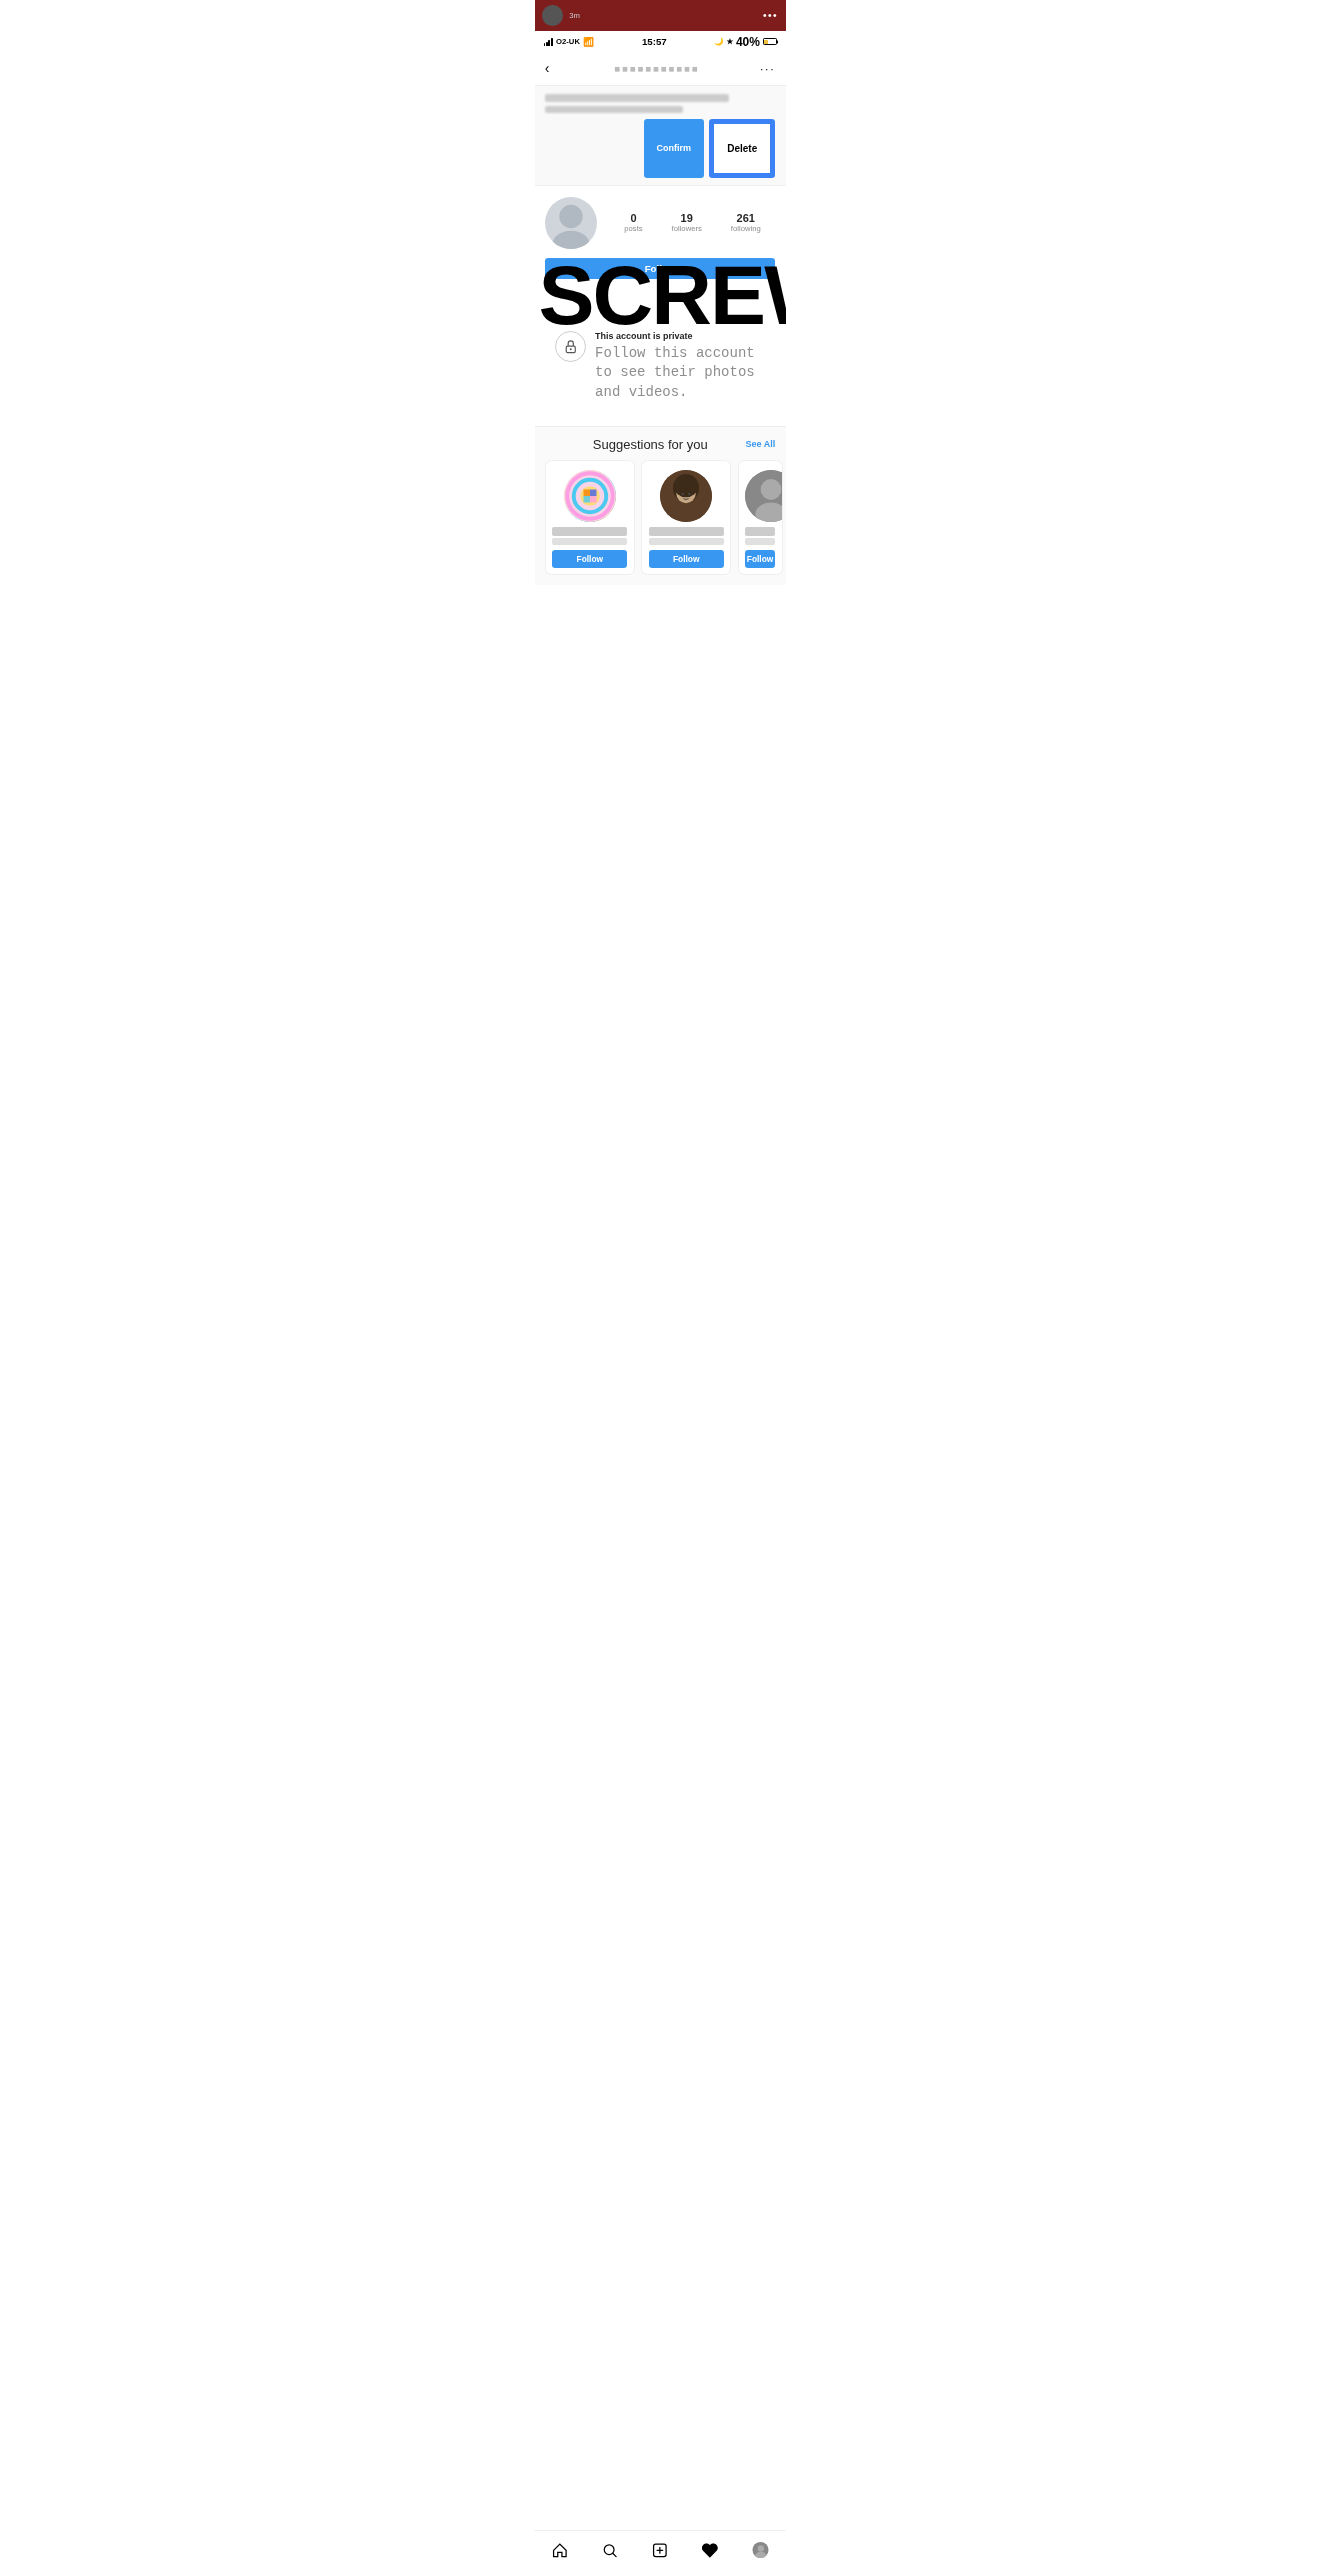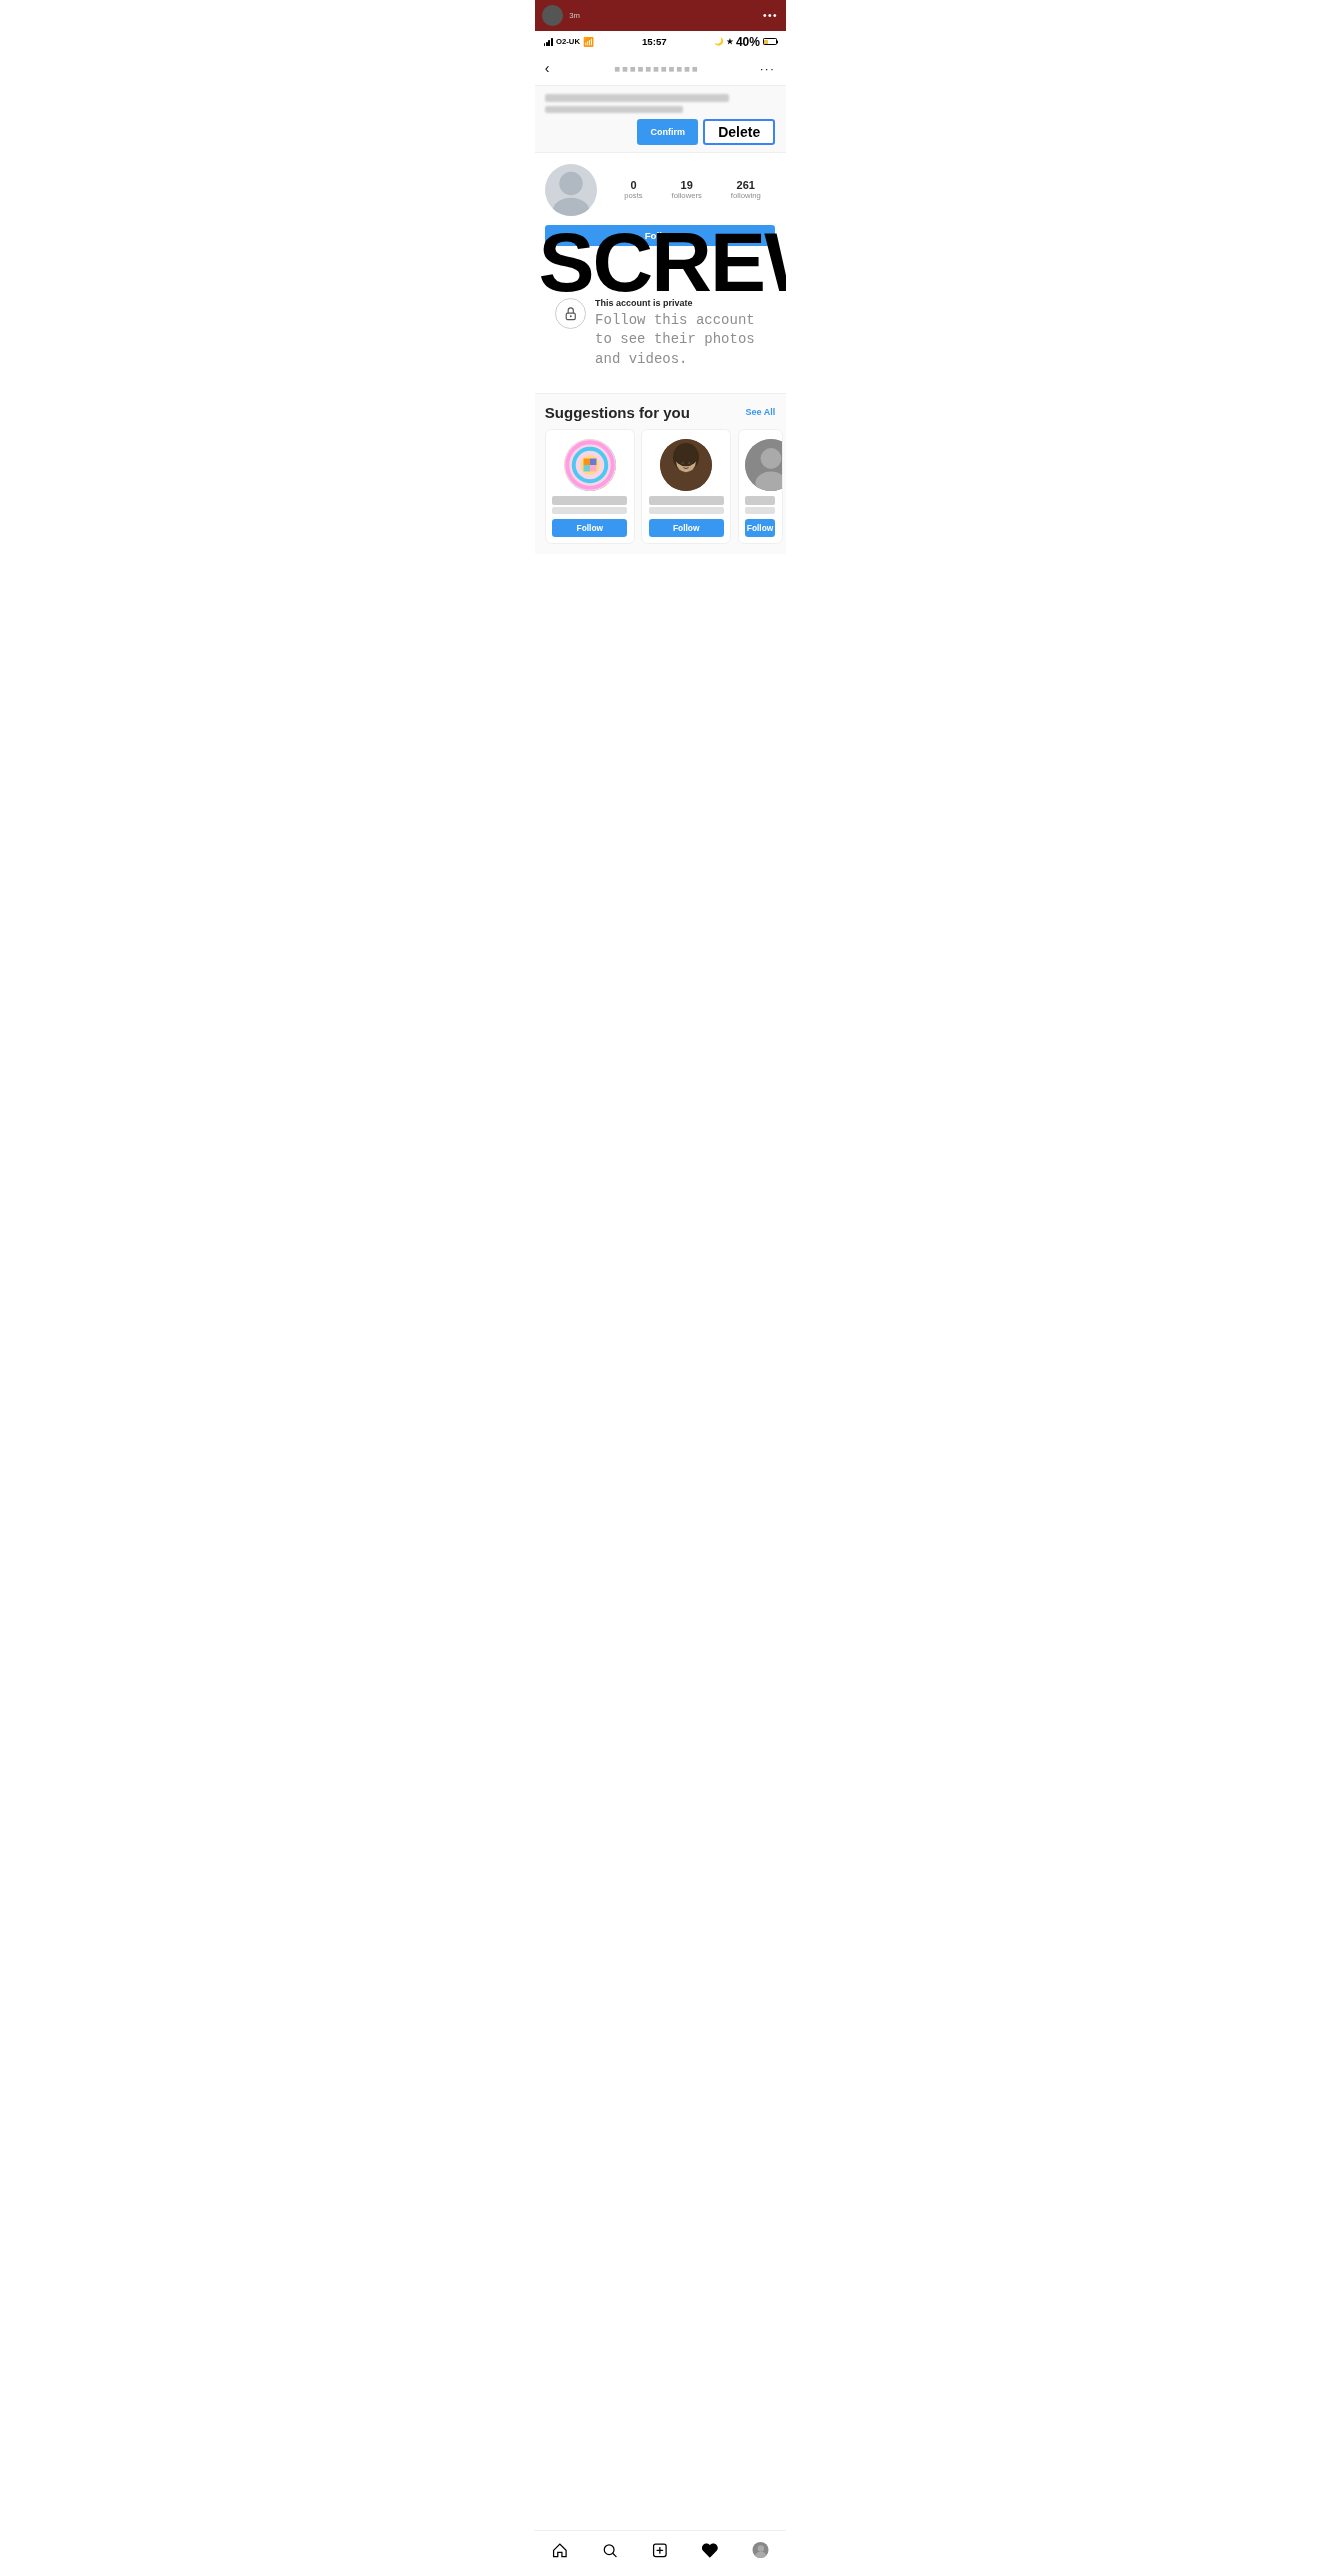--- a/index.html
+++ b/index.html
@@ -166,24 +166,24 @@
       border-radius: 3.2px;
       padding: 5.2px 13px;
       font-size: 9px;
       font-weight: 600;
       cursor: pointer;
     }
 
     .btn-delete {
       background: #fff;
       color: #000;
-      border: 2px solid #3b82f6;
+      border: 5px solid #3b82f6;
       border-radius: 3.2px;
-      padding: 3px 13px;
-      font-size: 14px;
+      padding: 19px 13px;
+      font-size: 10px;
       font-weight: 600;
       cursor: pointer;
     }
 
     
     .profile-section {
       padding: 10.3px;
       background: #fff;
     }
 
@@ -317,23 +317,24 @@
     }
 
     .suggestions-header {
       display: flex;
       justify-content: space-between;
       align-items: center;
       padding: 0 10.3px 7.7px;
     }
 
     .suggestions-title {
-      font-size: 15px;
-      font-weight: 700;
+      font-size: 13px;
+      font-weight: 400;
       color: #262626;
+      margin-left: 48px;
     }
 
     .see-all-link {
       font-size: 9px;
       font-weight: 600;
       color: #3897f0;
       cursor: pointer;
     }
 
     .suggestions-scroll {

